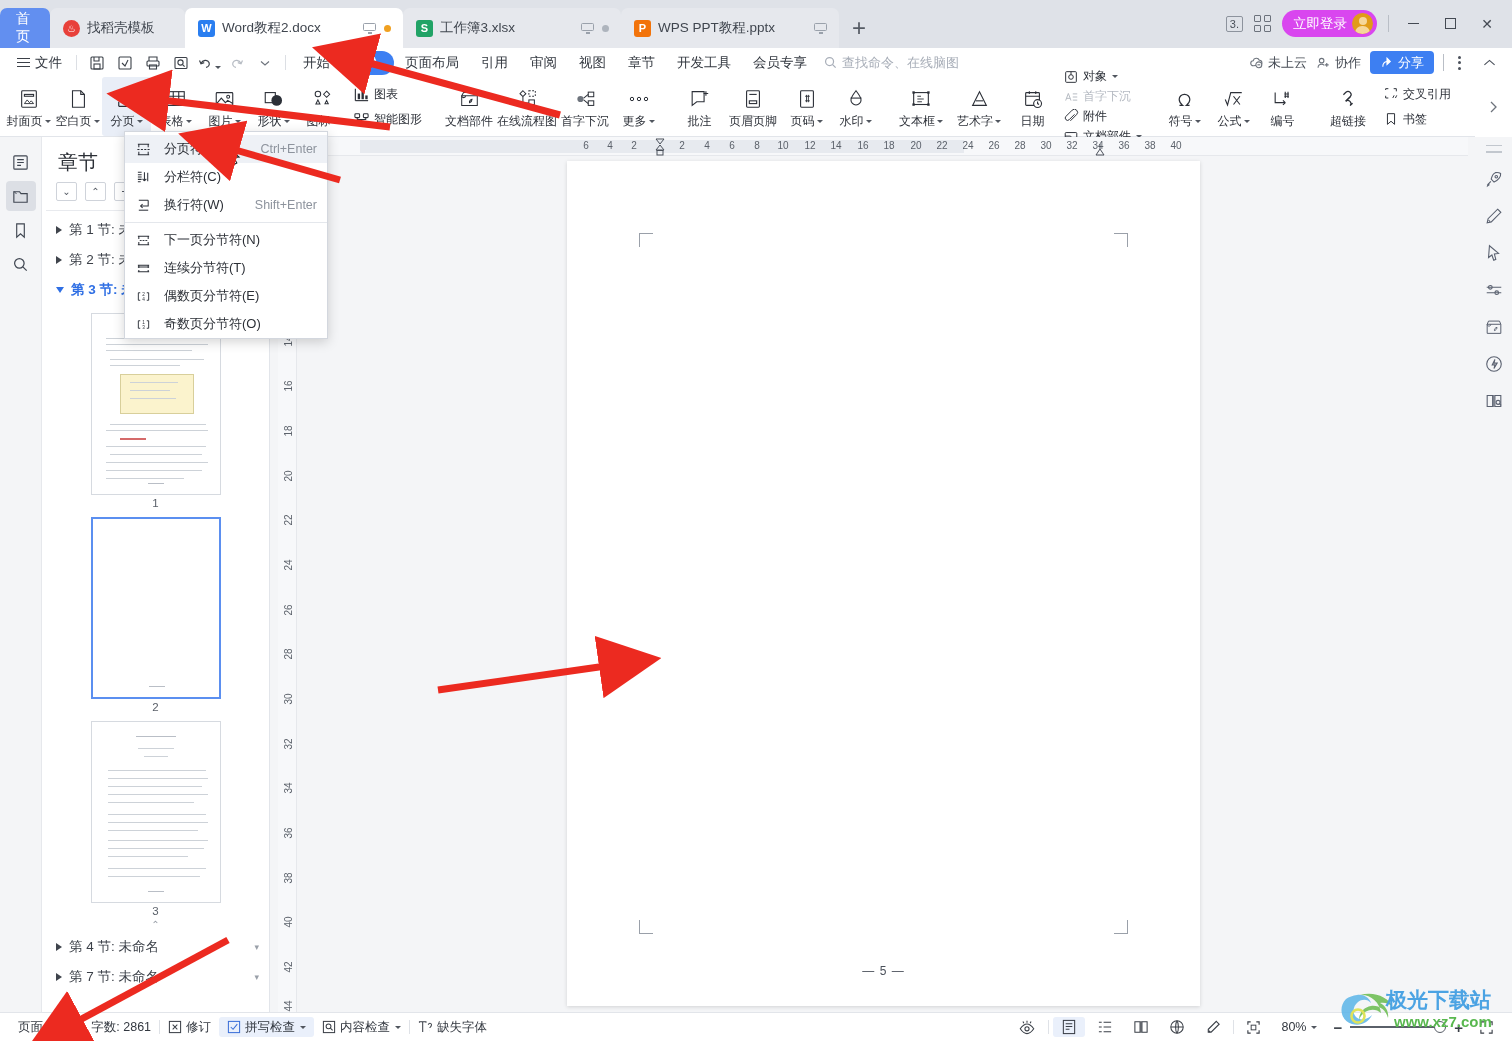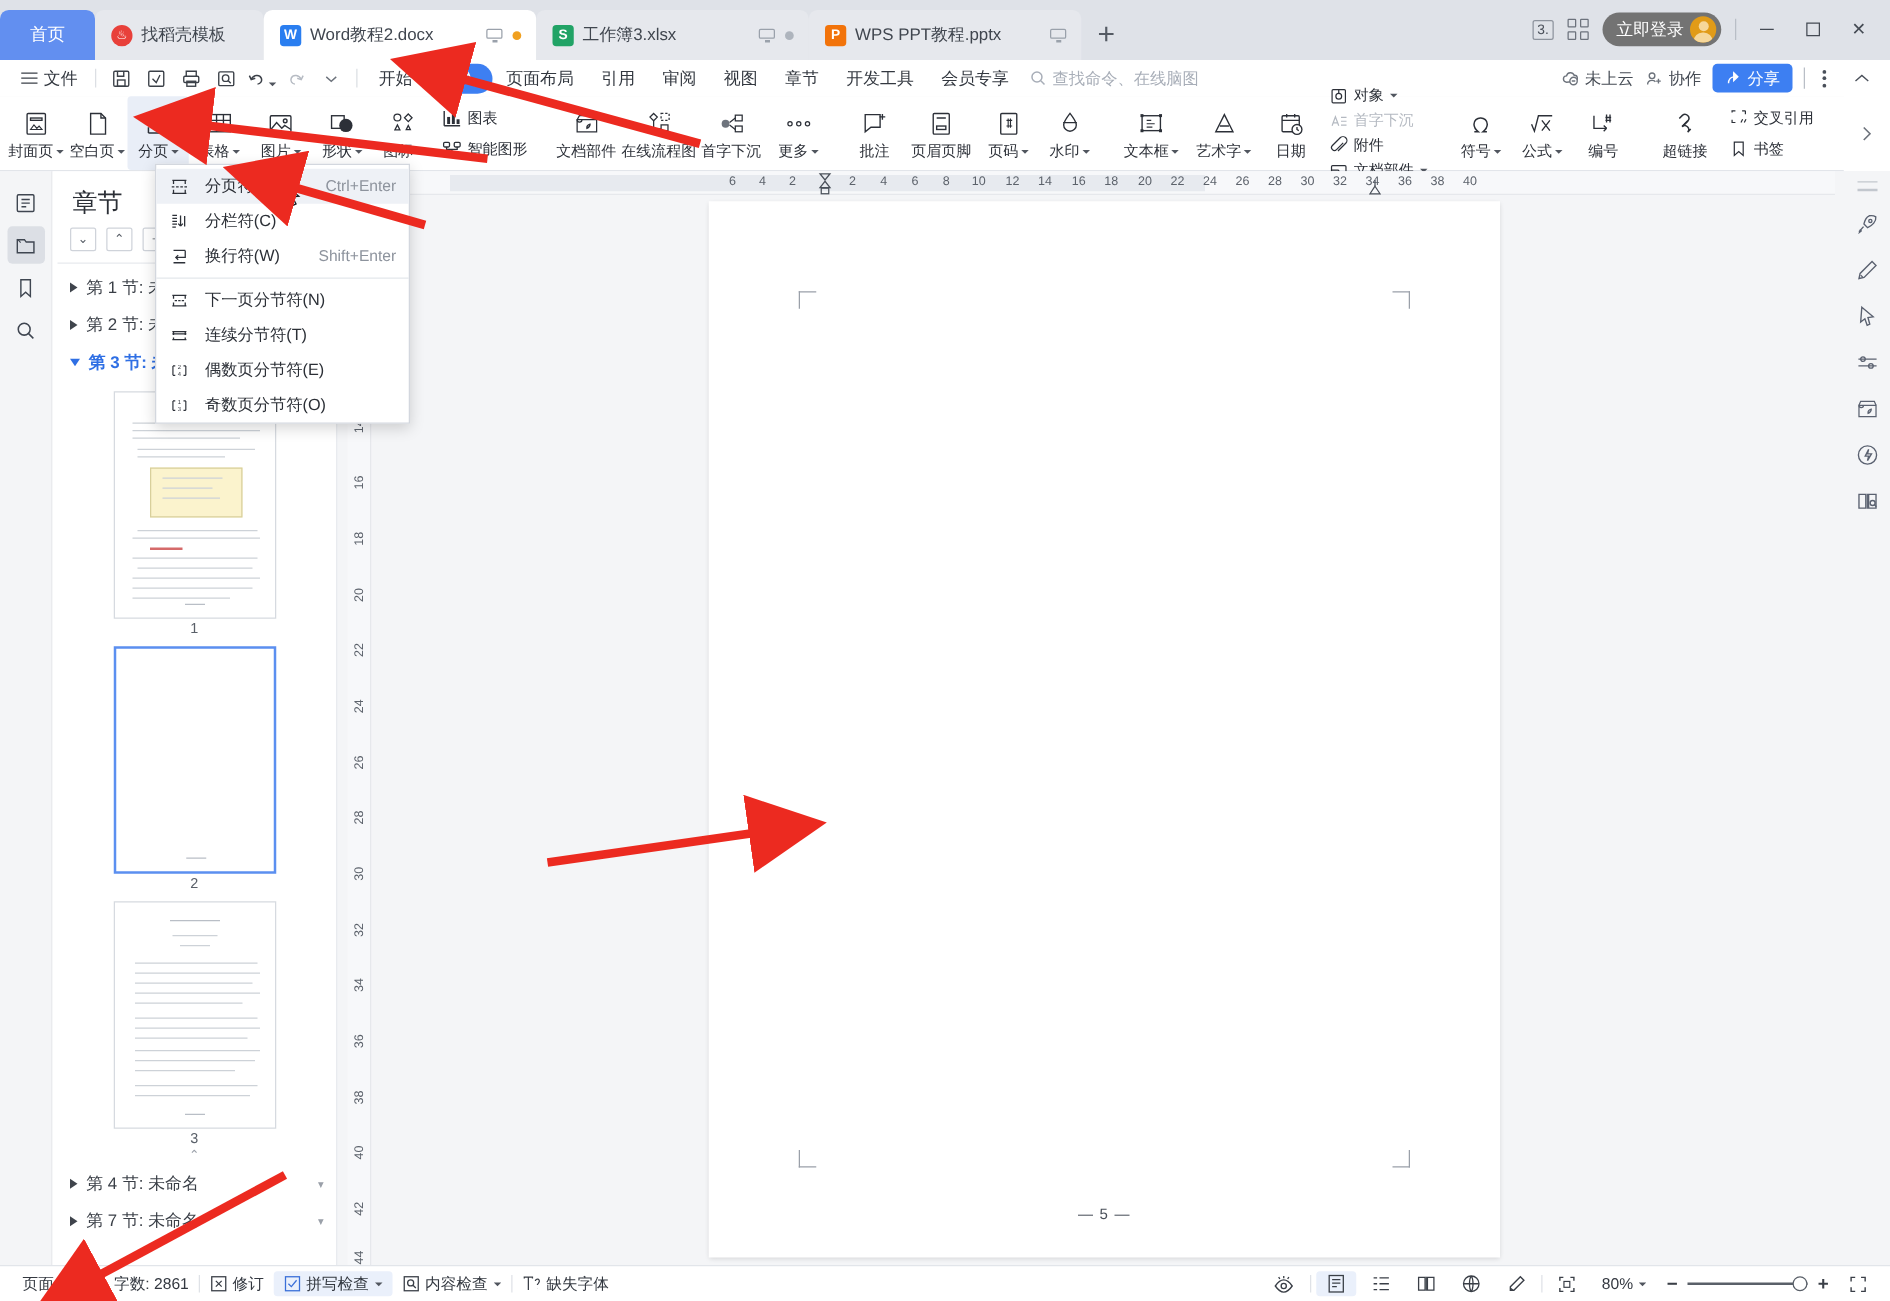--- a/index.html
+++ b/index.html
@@ -15,21 +15,21 @@
   .tabbar {
     position: absolute; top: 0; left: 0; width: 1512px; height: 48px;
     background: #dfe2e8; display: flex; align-items: flex-end;
   }
   .tab {
     height: 40px; display: flex; align-items: center; gap: 7px;
     padding: 0 12px 0 13px; font-size: 13.5px; color: #40464f;
     border-radius: 7px 7px 0 0; position: relative; min-width: 0;
   }
   .tab.home {
-    background: #628ff0; color: #fff; width: 76px; justify-content: center;
+    background: #628ff0; color: #fff; width: 50px; justify-content: center;
     padding: 16px; font-size: 14px;
   }
   .tab.tmpl { background: #e6e8ed; width: 135px; }
   .tab.inactive { background: #e6e8ed; }
   .tab.active { background: #fff; }
   .tab-w { width: 218px; }
   .tab-x { width: 218px; }
   .tab-p { width: 218px; }
   .tab-label { white-space: nowrap; overflow: hidden; text-overflow: ellipsis; flex: 1; }
   .tab-icon {
@@ -64,21 +64,21 @@
   .sv-box {
     border: 1.4px solid #8d939d; border-radius: 2px; padding: 0px 3px;
     font-size: 11px; color: #4a505a; line-height: 14px; display: flex; align-items: center;
   }
   .grid4 {
     width: 17px; height: 17px; display: grid; grid-template-columns: 1fr 1fr;
     grid-template-rows: 1fr 1fr; gap: 3px;
   }
   .grid4 i { border: 1.4px solid #6c727c; border-radius: 1px; }
   .login-btn {
-    background: #737373; border-radius: 14px; height: 27px; display: flex;
+    background: #d946ef; border-radius: 14px; height: 27px; display: flex;
     align-items: center; padding: 0 4px 0 11px; gap: 5px;
     font-size: 13.5px; color: #fff;
   }
   .login-av {
     width: 21px; height: 21px; border-radius: 50%; background: #e19b18;
     position: relative; overflow: hidden;
   }
   .login-av::before {
     content: ""; position: absolute; top: 3.5px; left: 6.5px; width: 8px; height: 8px;
     border-radius: 50%; background: #f6d79a;
@@ -1374,14 +1374,23 @@
       </div>
       <div class="zbtn"><span>+</span></div>
       <div class="st-item">
         <svg width="15" height="15" viewBox="0 0 16 16" fill="none" stroke="#3a3f47" stroke-width="1.2">
           <path d="M2 5.5V2h3.5M14 5.5V2h-3.5M2 10.5V14h3.5M14 10.5V14h-3.5"></path>
         </svg>
       </div>
     </div>
   </div>
 
+  <div class="wm">
+    <svg width="168" height="50" viewBox="0 0 168 50">
+      <path d="M8 14c-8 8-5 22 6 25 9 2.5 17-2 20-9-5 5-12 6-16 2-4-4-3-11 2-15 4-3.5 10-3 13 1-2-6-8-9-14-8-4 .6-8 2-11 4z" fill="#59b4e8" opacity=".85"></path>
+      <path d="M22 10c14-4 28 2 33 12-3-3-8-5-13-4 6 3 9 9 8 15-2-8-9-13-17-12-7 1-12 7-12 14 4-11 16-13 22-7-1-11-11-19-21-18z" fill="#67bb4c" opacity=".85"></path>
+      <circle cx="20" cy="31" r="6.5" fill="none" stroke="#dfe35a" stroke-width="2.6"></circle>
+      <text x="48" y="22" font-size="21" font-weight="bold" fill="#4ba3e3" font-family="'Liberation Sans',sans-serif">极光下载站</text>
+      <text x="56" y="42" font-size="15" font-weight="bold" fill="#59b84f" font-family="'Liberation Sans',sans-serif">www.xz7.com</text>
+    </svg>
+  </div>
 
 </div>
 
 </body></html>

